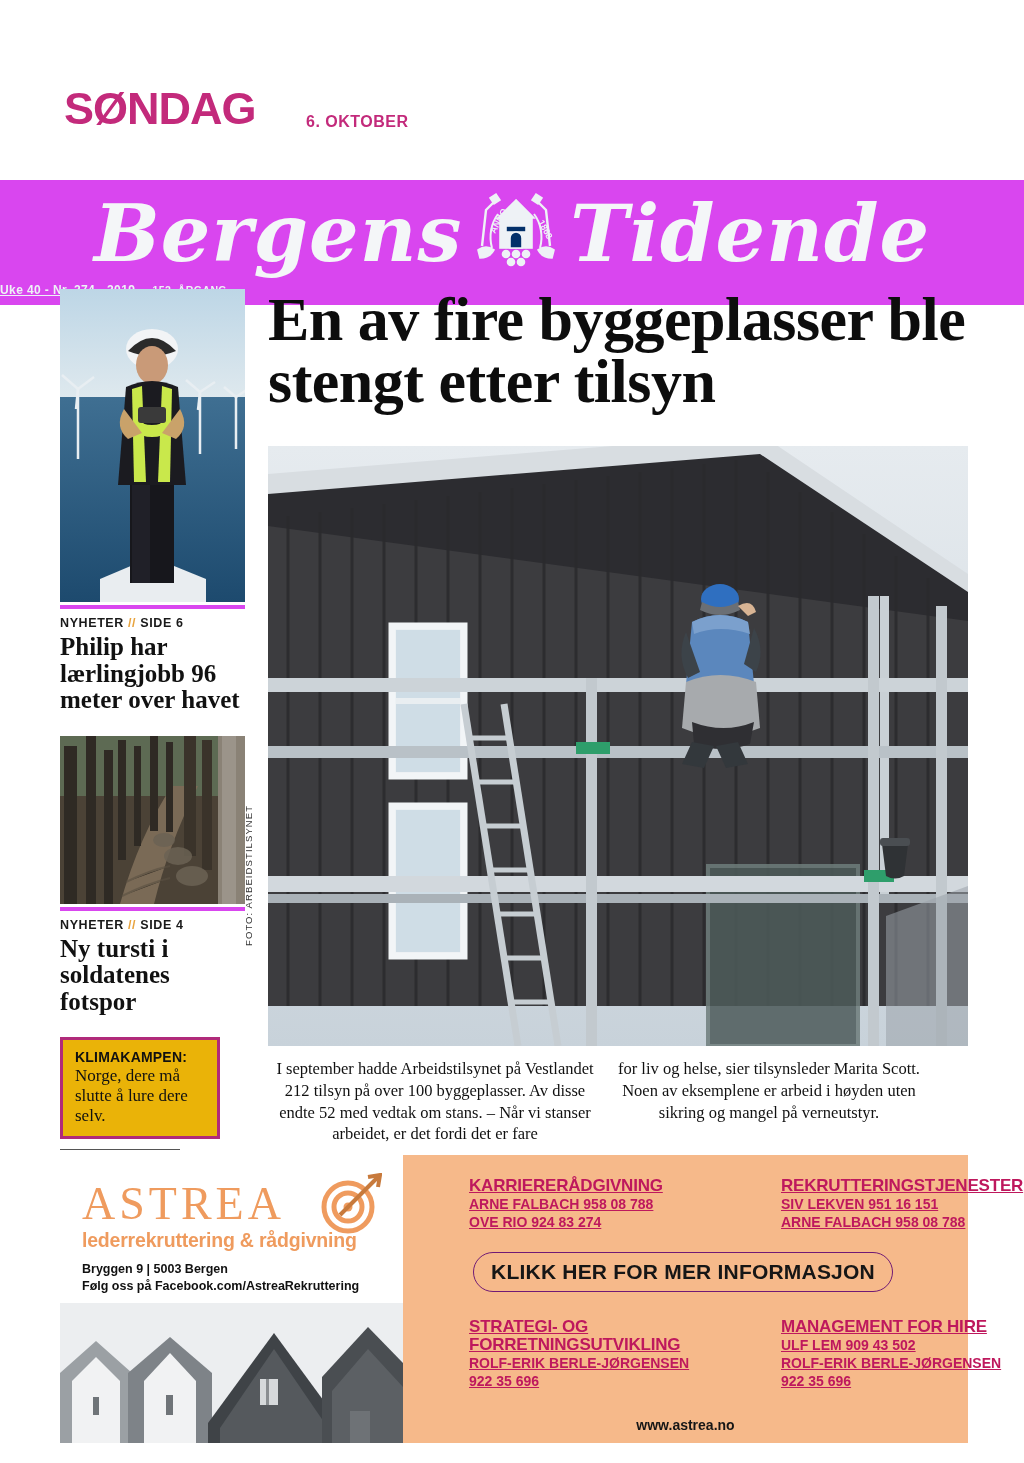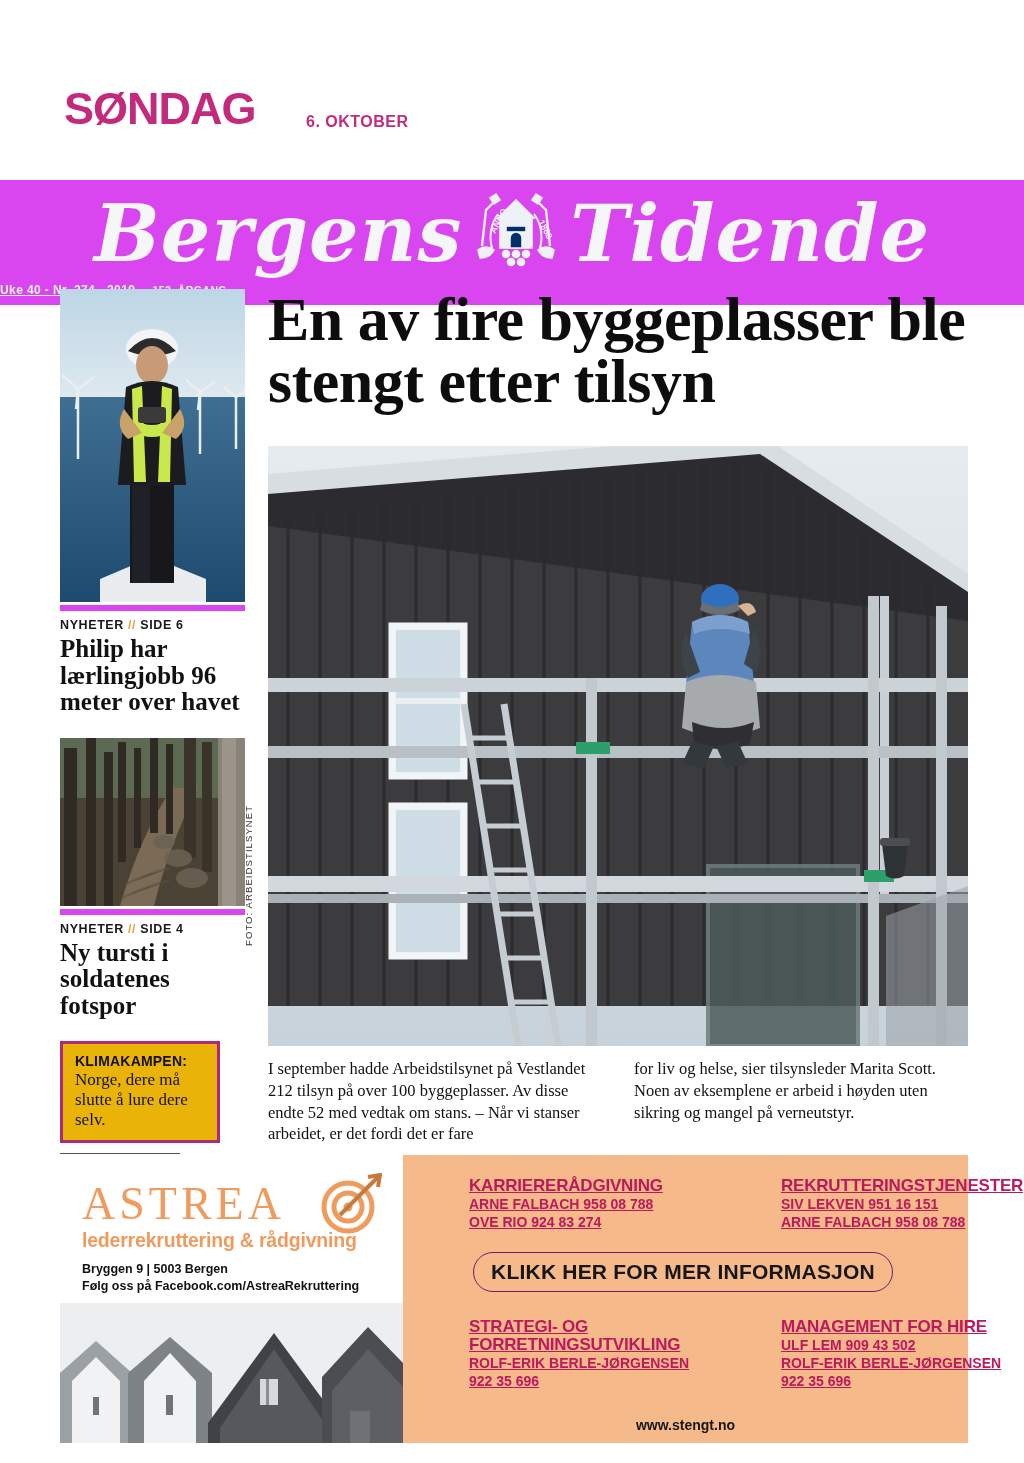--- a/index.html
+++ b/index.html
@@ -52,21 +52,21 @@
   .mast-sub .argang { font-size: 10.5px; margin-left: 10px; }
 
   
   .leftcol { position: absolute; left: 60px; top: 289px; width: 185px; }
   .photo { width: 185px; display: block; border: 0; }
   .ph-philip { height: 313px; }
   .ph-forest { height: 168px; }
 
   .kicker {
     font-size: 12.5px; font-weight: bold; letter-spacing: 0.6px;
-    color: #1a1a1a; padding-top: 7px; border-top: 6px solid #d946ef;
+    color: #1a1a1a; padding-top: 7px; border-top: 4px solid #d946ef;
     margin-top: 3px;
   }
   .kicker .slash { color: #e8a33d; font-weight: bold; }
   .side-head {
     font-family: "Liberation Serif", serif;
     font-weight: bold; font-size: 25px; line-height: 1.06;
     color: #111; margin-top: 4px;
   }
 
   
@@ -99,21 +99,21 @@
   }
   .mainphoto { position: absolute; left: 268px; top: 446px; width: 700px; height: 600px; }
   .fotocredit {
     position: absolute; left: 243px; top: 946px;
     transform: rotate(-90deg); transform-origin: left top;
     font-size: 9.5px; letter-spacing: 1.1px; color: #333;
     white-space: nowrap;
   }
   .lead {
     position: absolute; left: 268px; top: 1058px; width: 700px;
-    display: flex; gap: 32px;
+    display: flex;  text-align: center;
   }
   .lead-col {
     width: 334px;
     font-family: "Liberation Serif", serif;
     font-size: 16.5px; line-height: 1.32; color: #111;
   }
   .lead-col p { margin: 0; }
 
   
   .ad { position: absolute; left: 60px; top: 1155px; width: 908px; height: 288px; }
@@ -478,18 +478,18 @@
           <div class="svc-line">922 35 696</div>
         </div>
 
         <div class="svc svc-d">
           <div class="svc-title">MANAGEMENT FOR HIRE</div>
           <div class="svc-line">ULF LEM 909 43 502</div>
           <div class="svc-line">ROLF-ERIK BERLE-JØRGENSEN</div>
           <div class="svc-line">922 35 696</div>
         </div>
 
-        <div class="ad-url">www.stengt.no</div>
+        <div class="ad-url">www.astrea.no</div>
       </div>
     </div>
   </div>
 
 </div>
 
 </body></html>

